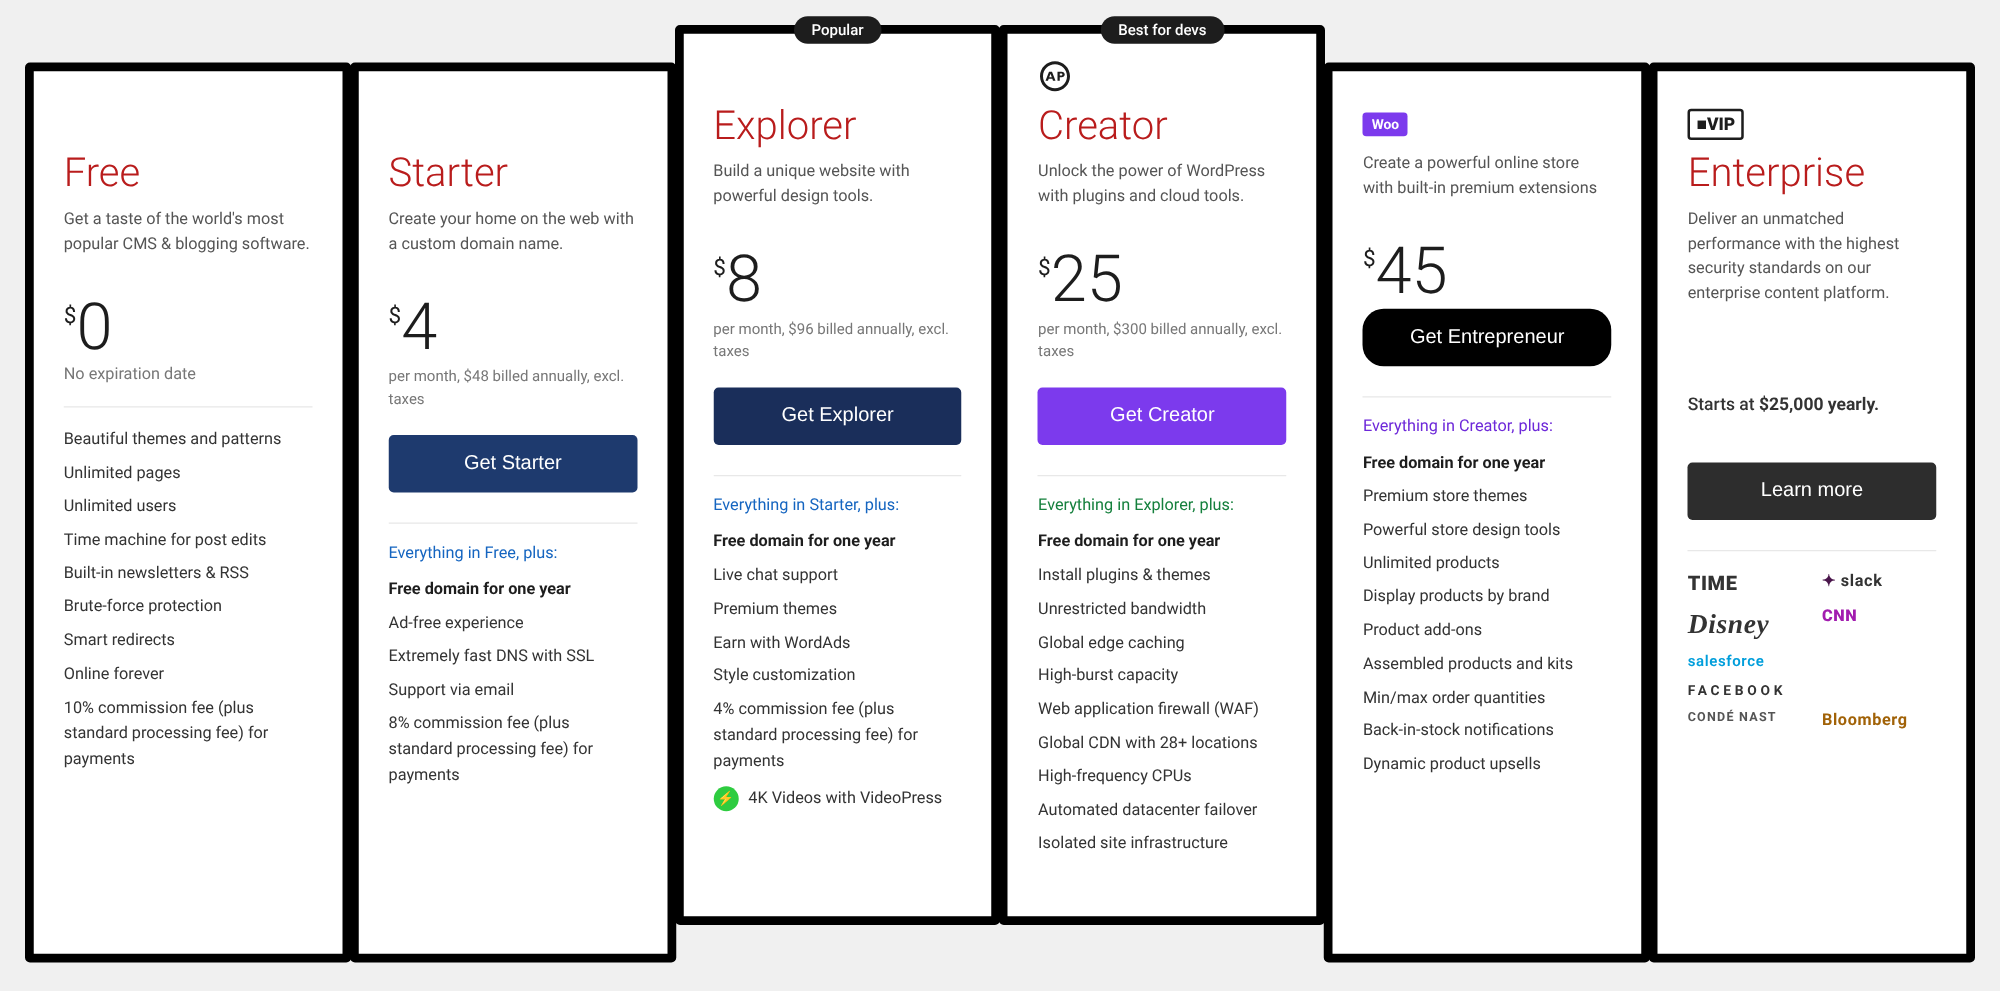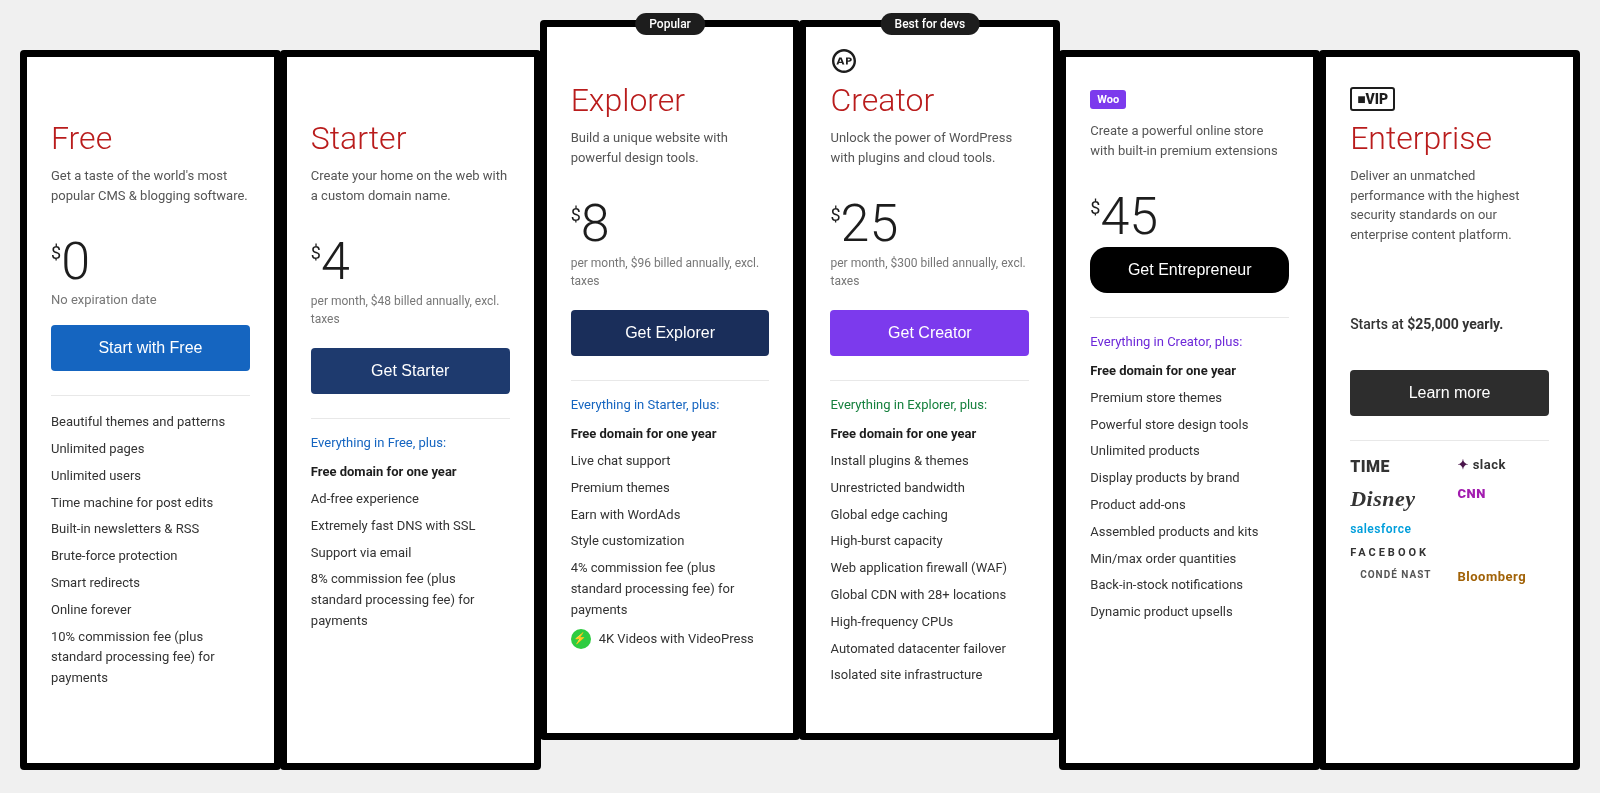--- a/index.html
+++ b/index.html
@@ -192,21 +192,20 @@
 
   <div class="plan-card">
     <div class="plan-icon"></div>
     <div class="plan-name">Free</div>
     <div class="plan-desc">Get a taste of the world's most popular CMS &amp; blogging software.</div>
     <div class="plan-price-row">
       <span class="price-dollar">$</span>
       <span class="price-amount">0</span>
     </div>
     <div class="no-expiry">No expiration date</div>
-    <button class="cta-button cta-blue">Start with Free</button>
     <hr class="divider">
     <ul class="feature-list">
       <li>Beautiful themes and patterns</li>
       <li>Unlimited pages</li>
       <li>Unlimited users</li>
       <li>Time machine for post edits</li>
       <li>Built-in newsletters &amp; RSS</li>
       <li>Brute-force protection</li>
       <li>Smart redirects</li>
       <li>Online forever</li>
@@ -331,18 +330,18 @@
     <hr class="divider">
     <div class="logo-grid">
       <div class="logo-item time">TIME</div>
       <div class="logo-item slack"><span style="color:#4a154b;">✦</span> slack</div>
       <div class="logo-item disney" style="font-family:Georgia,serif;font-size:22px;font-style:italic;">Disney</div>
       <div class="logo-item cnn">CNN</div>
       <div class="logo-item salesforce" style="color:#009edb;font-size:12px;font-weight:600;">salesforce</div>
       <div style="grid-column:1/-1;">
         <div class="logo-item facebook" style="letter-spacing:3px;font-size:11px;font-weight:700;color:#333;">FACEBOOK</div>
       </div>
-      <div class="logo-item conde" style="font-size:10px;letter-spacing:1px;color:#555;text-align:center;">CONDÉ NAST</div>
+      <div class="logo-item conde" style="font-size:10px;letter-spacing:1px;color:#555;">CONDÉ NAST</div>
       <div class="logo-item bloomberg" style="font-size:13px;font-weight:700;color:#a16207;">Bloomberg</div>
     </div>
   </div>
 
 </div>
 
 </body></html>

